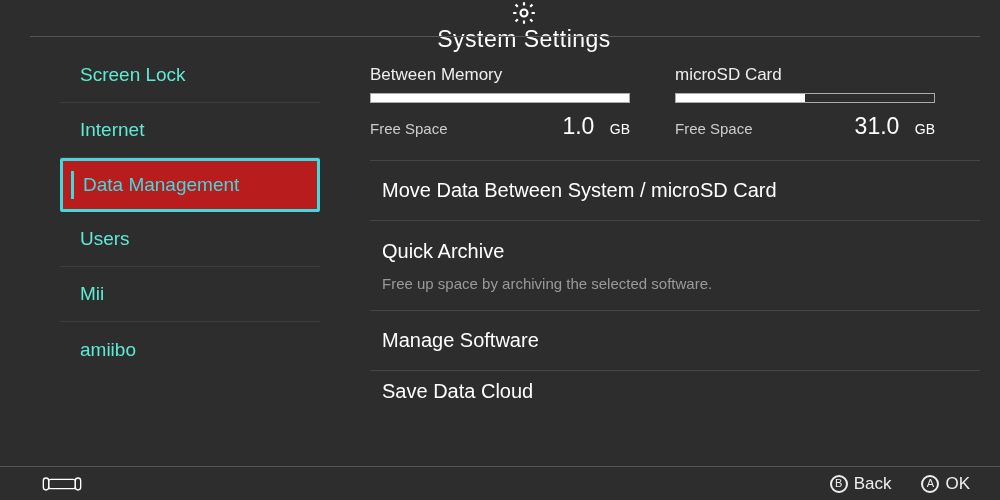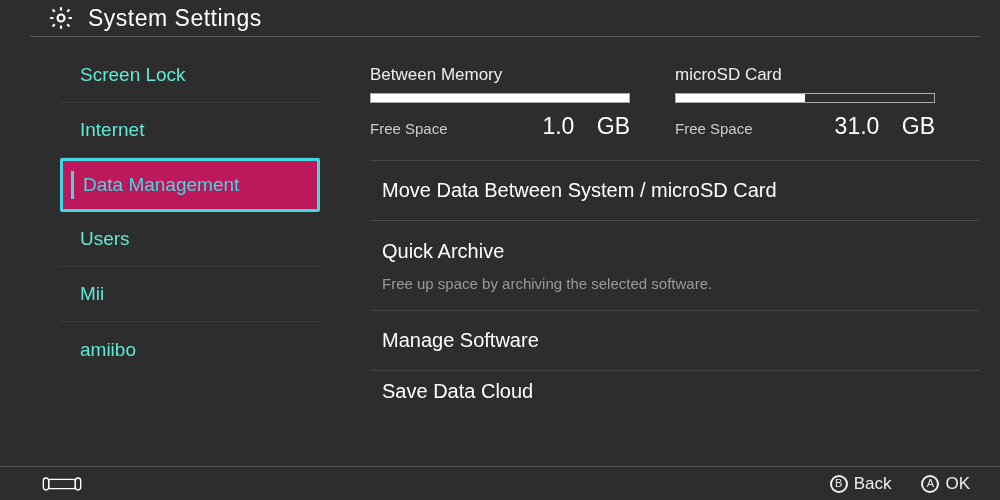--- a/index.html
+++ b/index.html
@@ -8,24 +8,24 @@
     background: #2d2d2d;
     color: #ffffff;
     font-family: -apple-system, "Segoe UI", Arial, sans-serif;
     font-weight: 300;
     position: relative;
   }
   
   .header {
     display: flex;
     align-items: center;
-    gap: 14px;
     padding: 0 0 0 48px;
     height: 36px;
     margin-top: 0;
+    flex-direction: column;
   }
   .header .gear svg { width: 26px; height: 26px; display:block; }
   .header h1 { font-size: 23px; font-weight: 400; letter-spacing: 0.5px; }
   .header-rule {
     position: absolute;
     left: 30px; right: 20px;
     top: 36px;
     height: 1px;
     background: #555;
   }
@@ -43,21 +43,21 @@
     padding-left: 20px;
     font-size: 19px;
     color: #5eead4;
     border-bottom: 1px solid #3d3d3d;
     cursor: pointer;
   }
   .side-item.selected {
     border: 3px solid #3fd9df;
     border-radius: 2px;
     color: #3fd9df;
-    background: #be185d;
+    background: #b91c1c;
     height: 54px;
     position: relative;
   }
   .side-item.selected::before{
     content:"";
     position:absolute;
     left:8px; top:10px; bottom:10px;
     width:3px; background:#3fd9df;
   }
   .side-item.last { border-bottom: none; }
@@ -92,21 +92,21 @@
   .bar.sd { background:#2d2d2d; }
   .bar.sd .fill { width: 50%; background:#fff; }
   .free-row {
     display:flex; justify-content: space-between;
     align-items: baseline;
     margin-top: 10px;
     width: 260px;
   }
   .free-label { font-size: 15px; color: #ccc; }
   .free-val { font-size: 23px; color: #fff; }
-  .free-val .unit { font-size: 23px; margin-left:16px; }
+  .free-val .unit { font-size: 14px; margin-left:9px; }
   .menu-item {
     height: 60px;
     display:flex; flex-direction:column; justify-content:center;
     border-bottom: 1px solid #454545;
     padding-left: 12px;
     cursor: pointer;
   }
   .menu-item .title { font-size: 20px; color:#fff; }
   .menu-item.with-sub { height: 90px; }
   .menu-item .sub { font-size: 15px; color:#9a9a9a; margin-top:12px; }

